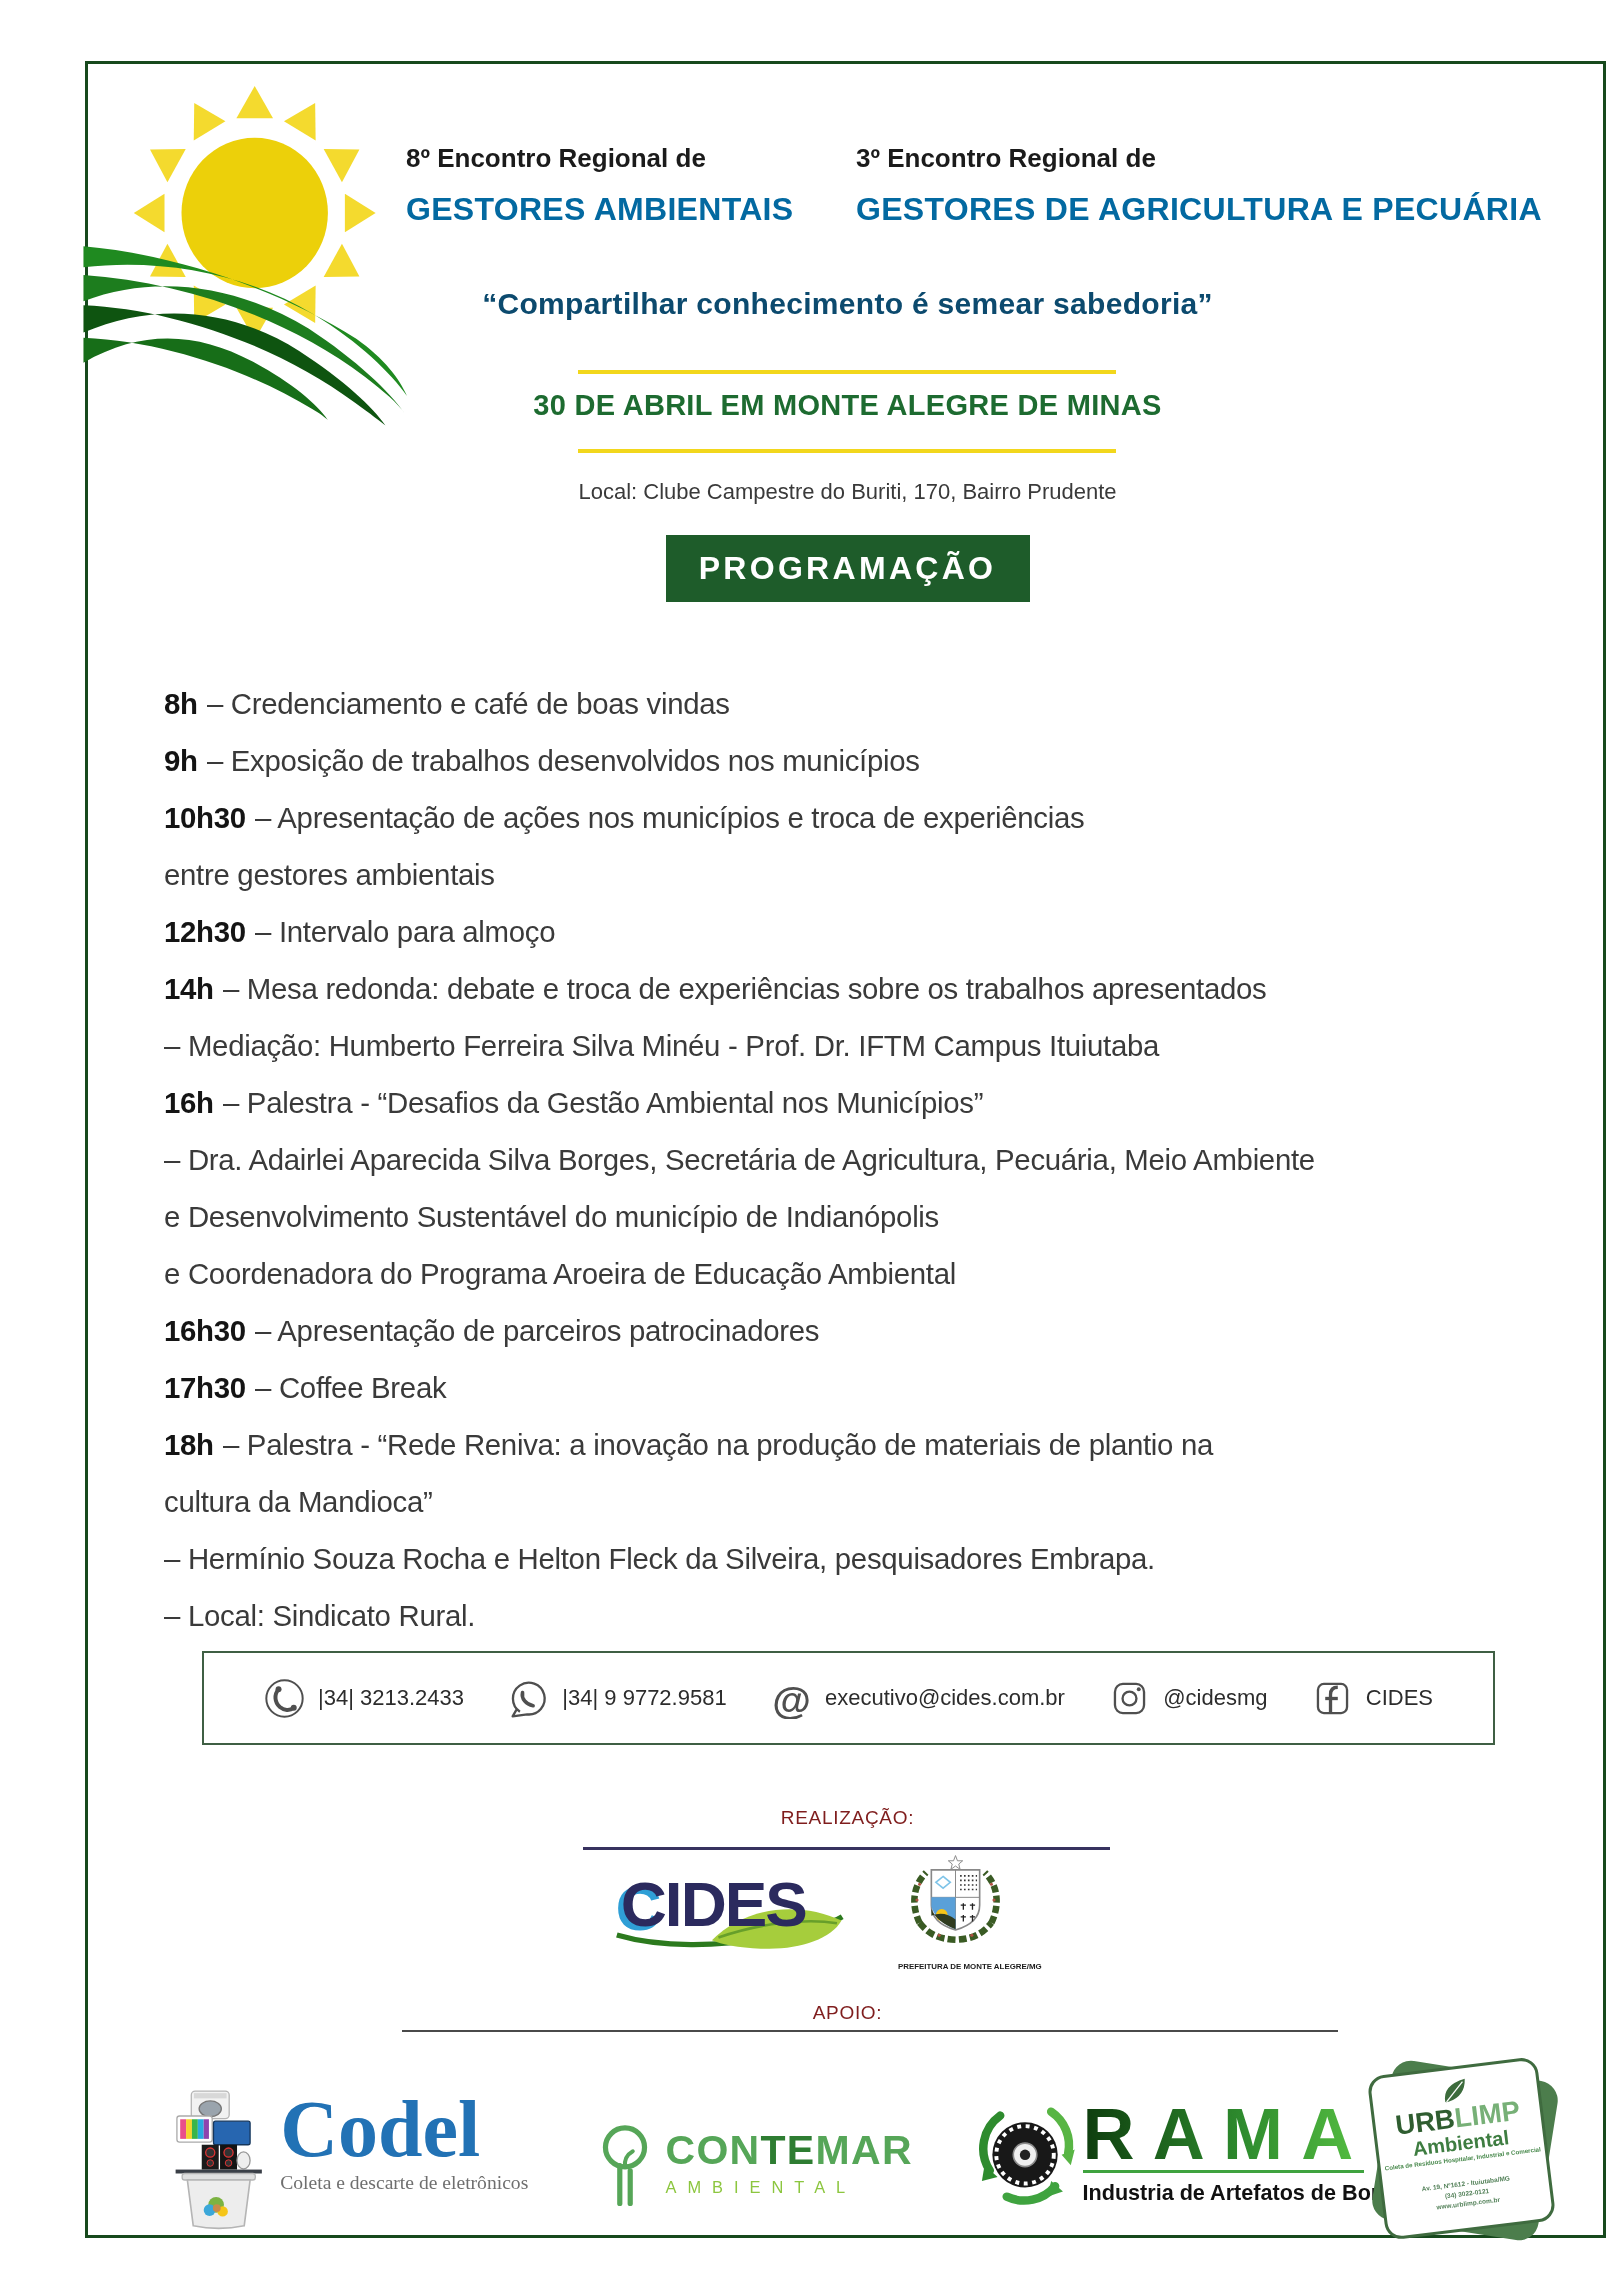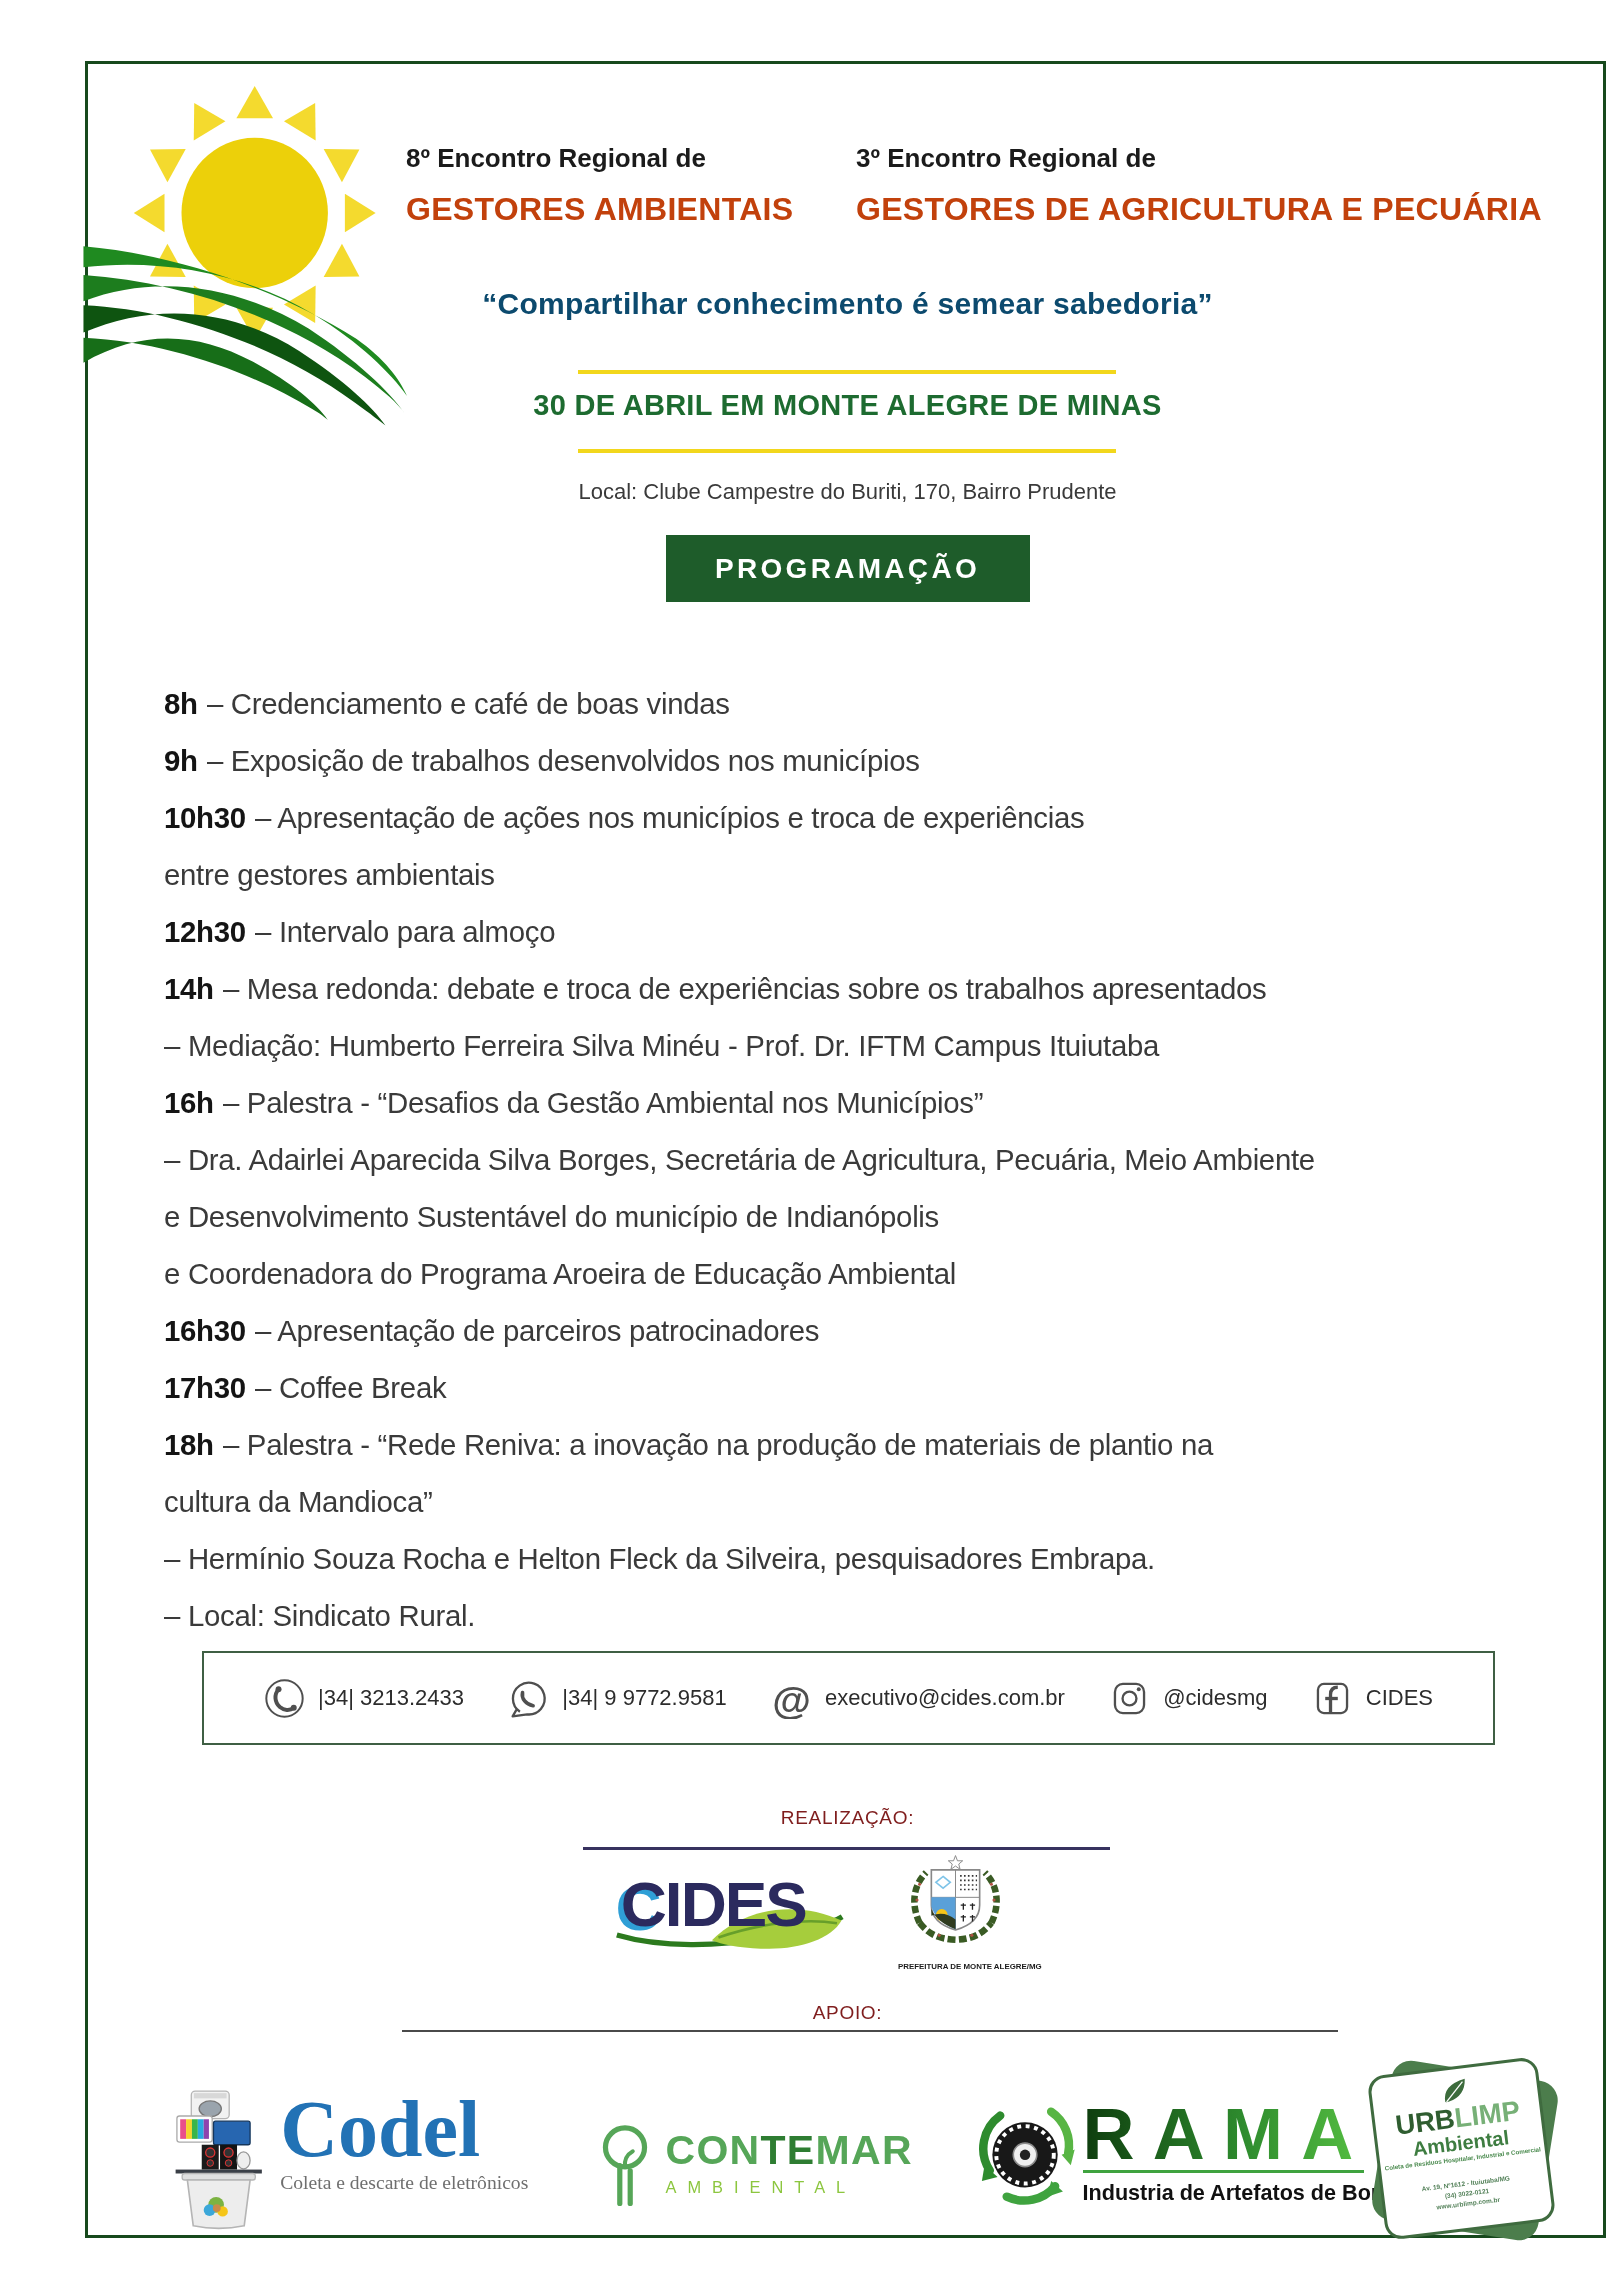--- a/index.html
+++ b/index.html
@@ -4,35 +4,35 @@
 <style>
   html,body{margin:0;padding:0;background:#ffffff;}
   .page{position:relative;width:1623px;height:2295px;background:#fff;overflow:hidden;
         font-family:"Liberation Sans",sans-serif;color:#222;margin-left:36px;}
   .frame{position:absolute;left:49px;top:61px;width:1521px;height:2177px;
          border:3.3px solid #17491d;box-sizing:border-box;}
   
   .logo-svg{position:absolute;left:47px;top:79px;width:380px;height:366px;}
   .event-col{position:absolute;top:143px;white-space:nowrap;}
   .event-col .kicker{font-size:26px;font-weight:bold;color:#1b1b1b;margin-bottom:17px;}
-  .event-col .title{font-size:32px;font-weight:bold;color:#c2410c;letter-spacing:0.3px;text-align:right;}
+  .event-col .title{font-size:32px;font-weight:bold;color:#0369a1;letter-spacing:0.3px;text-align:right;}
   .col-left{left:370px;}
   .col-right{left:820px;}
   .quote{position:absolute;left:0;top:287px;width:100%;text-align:center;
          font-size:30px;font-weight:bold;color:#0c4a6e;letter-spacing:0.3px;}
   .yline{position:absolute;left:542px;width:538px;height:3.9px;background:#f2d71c;}
   .yline.l1{top:370px;} .yline.l2{top:449px;}
   .date-line{position:absolute;left:0;top:389px;width:100%;text-align:center;
              font-size:29px;font-weight:bold;color:#1d6b30;letter-spacing:0.3px;}
   .venue{position:absolute;left:0;top:479px;width:100%;text-align:center;
          font-size:22px;color:#3a3a3a;}
   .program-box{position:absolute;left:50%;transform:translateX(-50%);top:535px;
                width:364px;height:67px;background:#1e5c2a;display:flex;
                align-items:center;justify-content:center;}
-  .program-box span{color:#fff;font-size:28px;font-weight:bold;letter-spacing:3.3px;}
+  .program-box span{color:#fff;font-size:32px;font-weight:bold;letter-spacing:3.3px;}
   
   .schedule{position:absolute;left:128px;top:675px;width:1374px;}
   .sch-line{height:57px;display:flex;align-items:center;white-space:nowrap;
             font-size:29.4px;letter-spacing:-0.3px;}
   .sch-time{font-weight:bold;color:#141414;margin-right:9.2px;}
   .sch-time:empty{display:none;}
   .sch-text{color:#3a3a3a;}
   
   .contact-bar{position:absolute;left:166px;top:1651px;width:1293px;height:94px;
                border:2px solid #3f5f44;box-sizing:border-box;display:flex;

